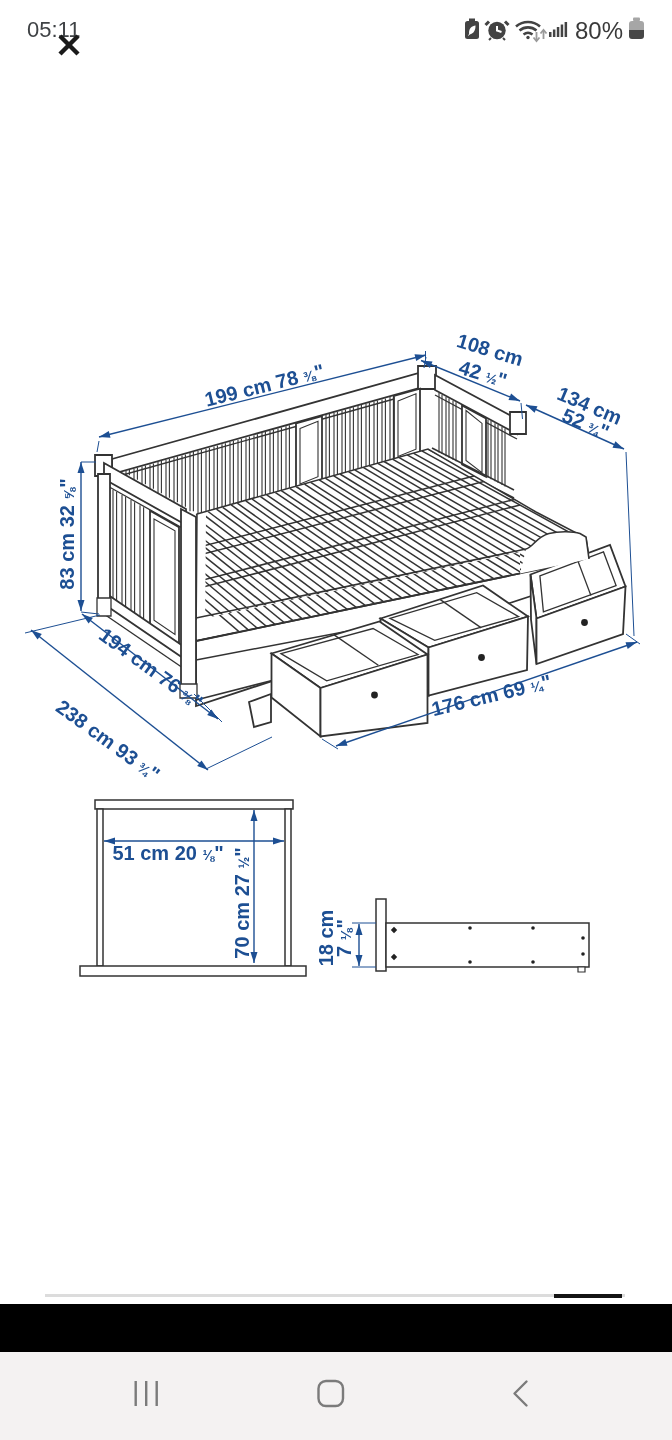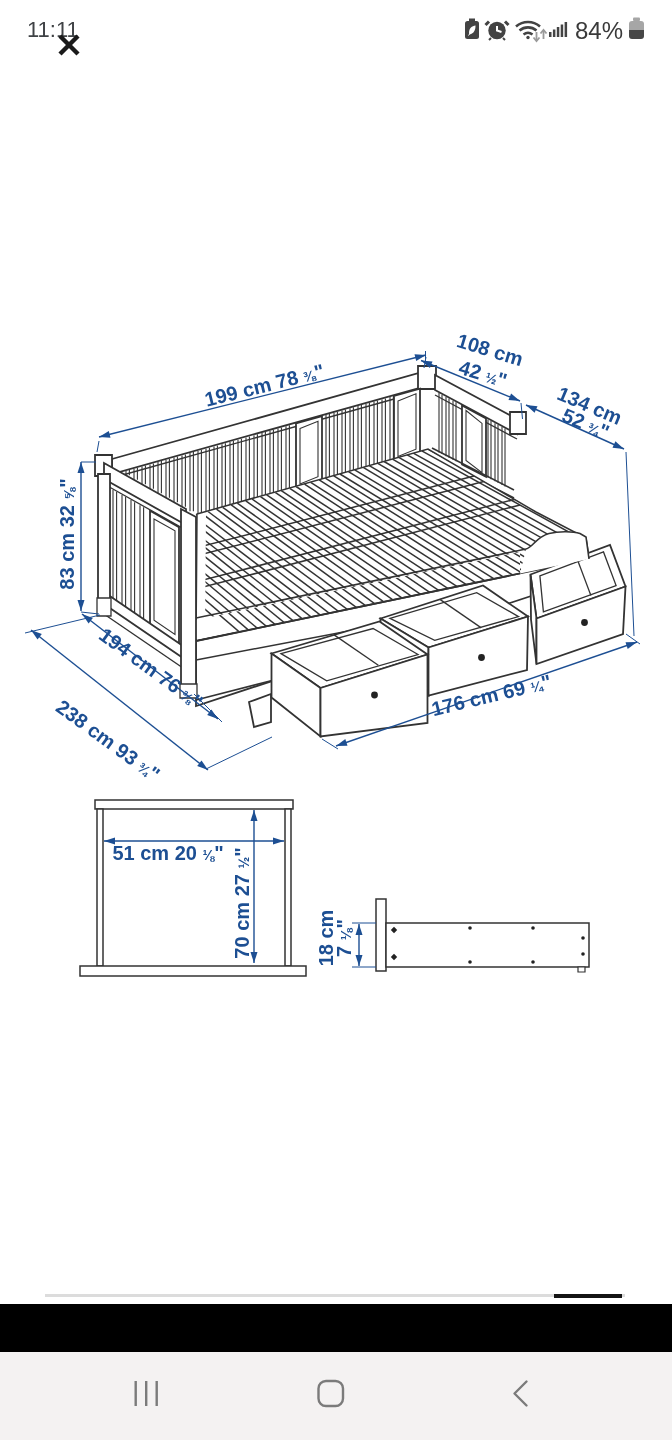--- a/index.html
+++ b/index.html
@@ -4,22 +4,22 @@
 html,body{margin:0;padding:0;width:672px;height:1440px;background:#fff;overflow:hidden}
 body{font-family:"Liberation Sans",sans-serif;position:relative}
 .time{position:absolute;left:27px;top:17px;font-size:22px;color:#3f4245;letter-spacing:0px}
 .pct{position:absolute;left:575px;top:17px;font-size:24px;color:#3a3a3a}
 .blk{position:absolute;left:0;top:1304px;width:672px;height:48px;background:#000}
 .nav{position:absolute;left:0;top:1352px;width:672px;height:88px;background:#f4f2f2}
 .pb1{position:absolute;left:45px;top:1294px;width:580px;height:3px;background:#dcdcdc}
 .pb2{position:absolute;left:554px;top:1293.5px;width:68px;height:4px;background:#141414}
 </style></head>
 <body>
-<div class="time">11:11</div>
-<div class="pct">84%</div>
+<div class="time">05:11</div>
+<div class="pct">80%</div>
 <div class="blk"></div>
 <div class="nav"></div>
 <div class="pb1"></div>
 <div class="pb2"></div>
 <svg width="672" height="1440" viewBox="0 0 672 1440" style="position:absolute;left:0;top:0">
 <line x1="60" y1="36" x2="78" y2="54" stroke="#1a1a1a" stroke-width="4.4"></line>
 <line x1="78" y1="36" x2="60" y2="54" stroke="#1a1a1a" stroke-width="4.4"></line>
 <rect x="465" y="21" width="14" height="18" rx="2.5" fill="#434343"></rect>
     <rect x="469" y="18.5" width="6" height="3" fill="#434343"></rect>
 <path d="M469,33 C469,28 472,26 475.5,25.5 C475.5,30 474,33.5 469.5,34.5 Z" fill="white"></path>

